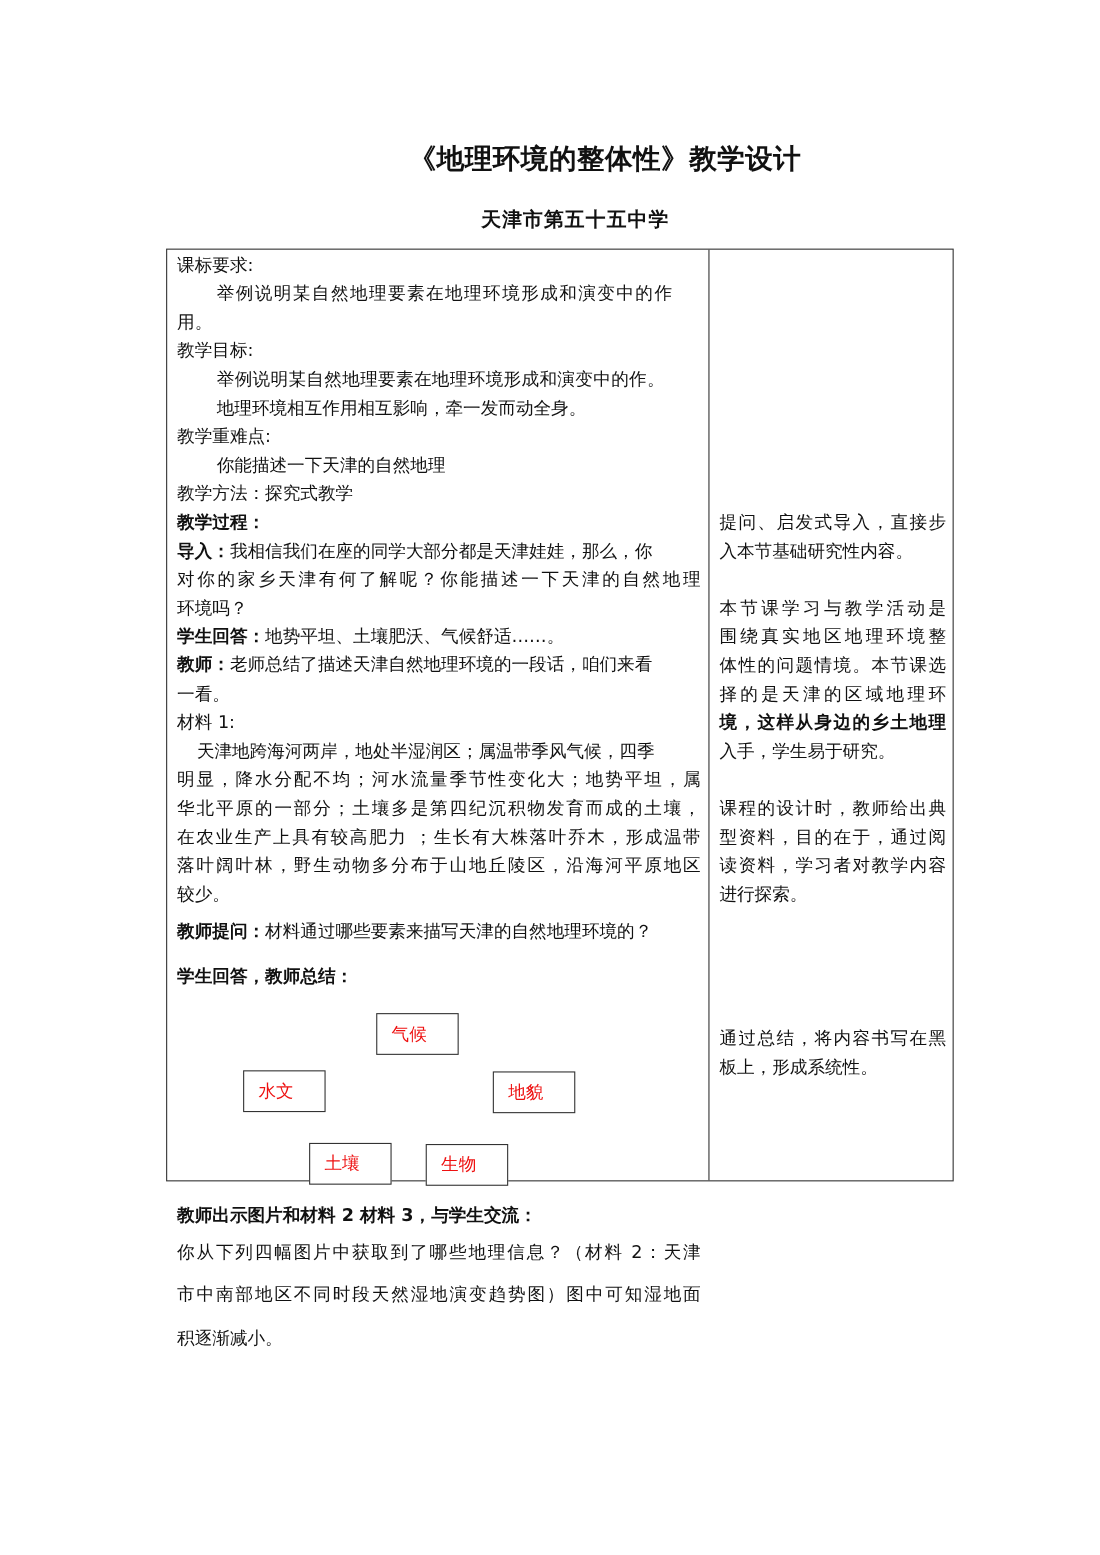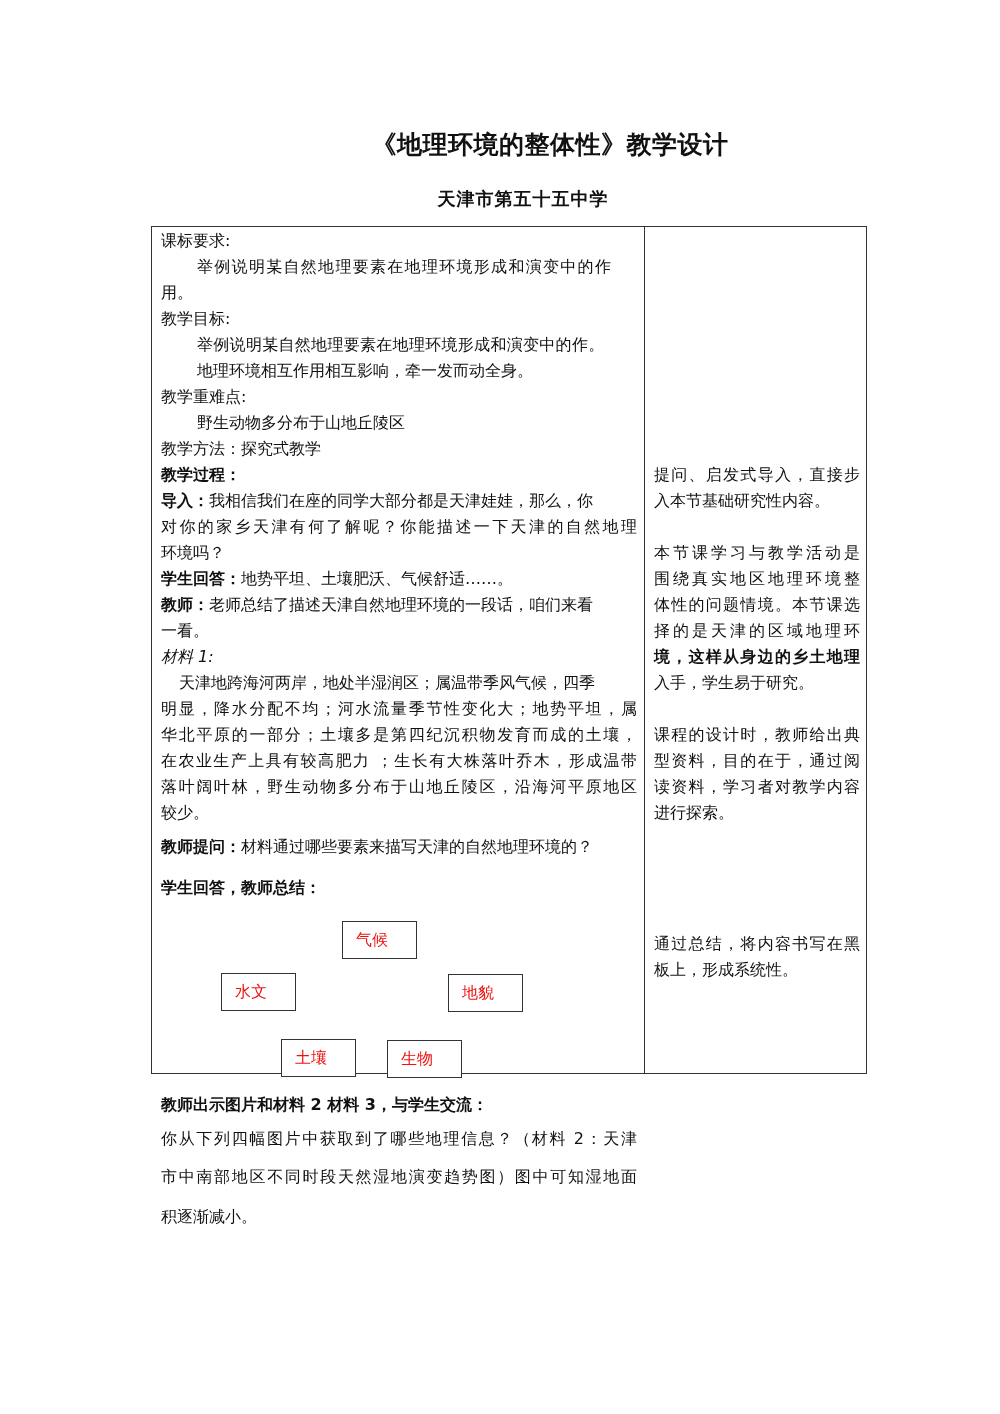--- a/index.html
+++ b/index.html
@@ -121,40 +121,40 @@
   <div class="col-divider"></div>
 
   <div class="left-cell">
     <div class="line" style="top:4px;">课标要求:</div>
     <div class="line indent1" style="top:30px; letter-spacing:1.3px;">举例说明某自然地理要素在地理环境形成和演变中的作</div>
     <div class="line" style="top:56px;">用。</div>
     <div class="line" style="top:82px;">教学目标:</div>
     <div class="line indent1" style="top:108px; letter-spacing:0.3px;">举例说明某自然地理要素在地理环境形成和演变中的作。</div>
     <div class="line indent1" style="top:134px;">地理环境相互作用相互影响，牵一发而动全身。</div>
     <div class="line" style="top:160px;">教学重难点:</div>
-    <div class="line indent1" style="top:186px;">野生动物多分布于山地丘陵区</div>
+    <div class="line indent1" style="top:186px;">你能描述一下天津的自然地理</div>
     <div class="line" style="top:212px;">教学方法：探究式教学</div>
 
     <div class="line bold" style="top:238px;">教学过程：</div>
 
     <div class="line" style="top:264px;">
       <span class="bold">导入：</span><span>我相信我们在座的同学大部分都是天津娃娃，那么，你</span>
     </div>
     <div class="justify" style="top:290px;">对你的家乡天津有何了解呢？你能描述一下天津的自然地理</div>
     <div class="line" style="top:316px;">环境吗？</div>
 
     <div class="line" style="top:342px;">
       <span class="bold">学生回答：</span><span>地势平坦、土壤肥沃、气候舒适……。</span>
     </div>
     <div class="line" style="top:368px;font-family:Liberation Serif, serif;">
       <span class="bold">教师：</span><span>老师总结了描述天津自然地理环境的一段话，咱们来看</span>
     </div>
     <div class="line" style="top:394px;">一看。</div>
 
-    <div class="line" style="top:420px;font-style:italic;">材料 1:</div>
+    <div class="line" style="top:420px;">材料 1:</div>
     <div class="line indent-half" style="top:446px;">天津地跨海河两岸，地处半湿润区；属温带季风气候，四季</div>
     <div class="justify" style="top:472px;">明显，降水分配不均；河水流量季节性变化大；地势平坦，属</div>
     <div class="justify" style="top:498px;">华北平原的一部分；土壤多是第四纪沉积物发育而成的土壤，</div>
     <div class="justify" style="top:524px;">在农业生产上具有较高肥力 ；生长有大株落叶乔木，形成温带</div>
     <div class="justify" style="top:550px;">落叶阔叶林，野生动物多分布于山地丘陵区，沿海河平原地区</div>
     <div class="line" style="top:576px;">较少。</div>
 
     <div class="line" style="top:610px;">
       <span class="bold">教师提问：</span><span>材料通过哪些要素来描写天津的自然地理环境的？</span>
     </div>

